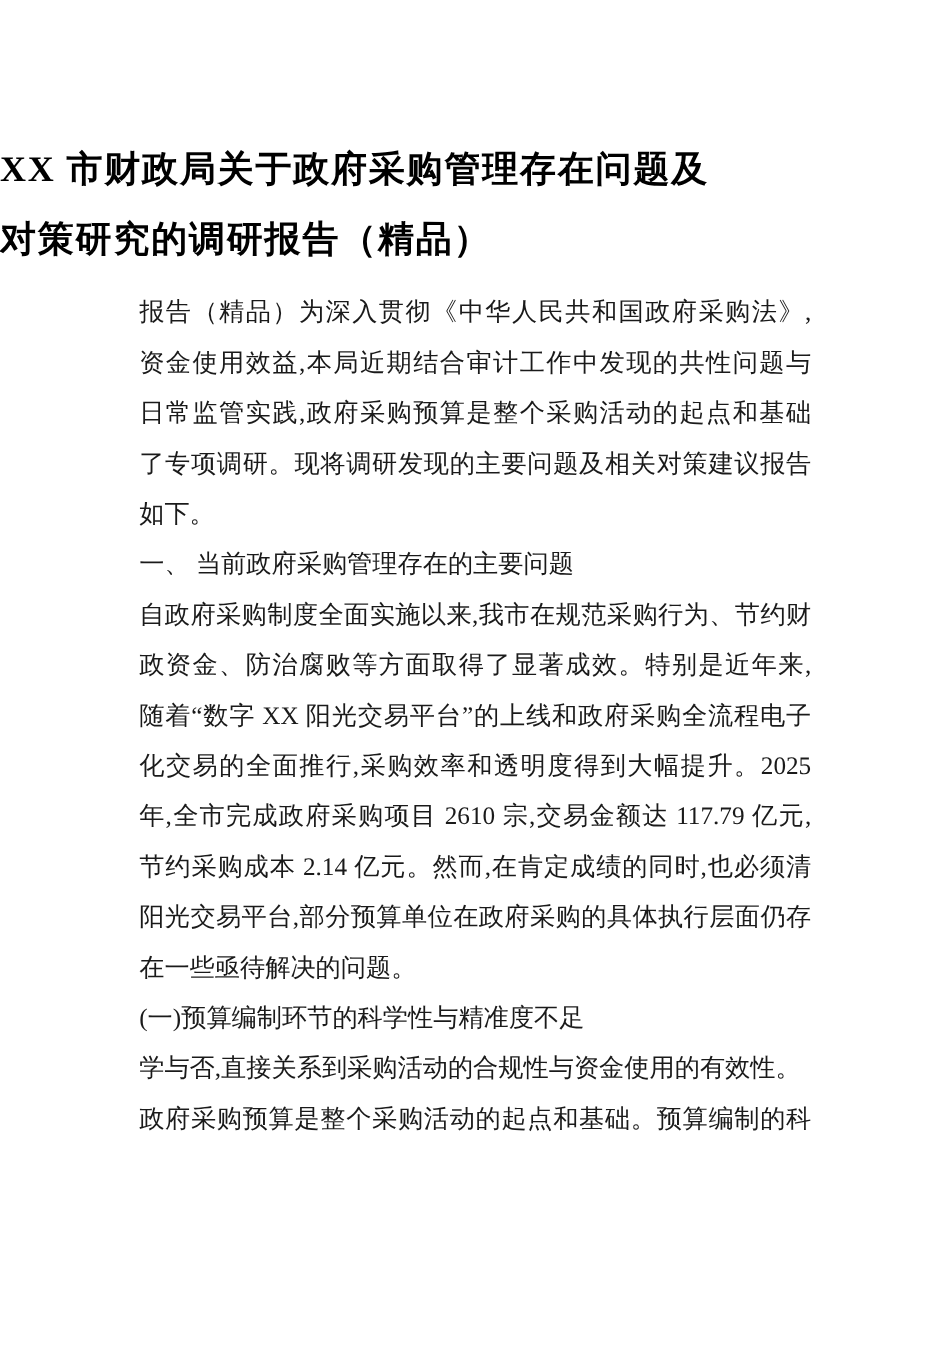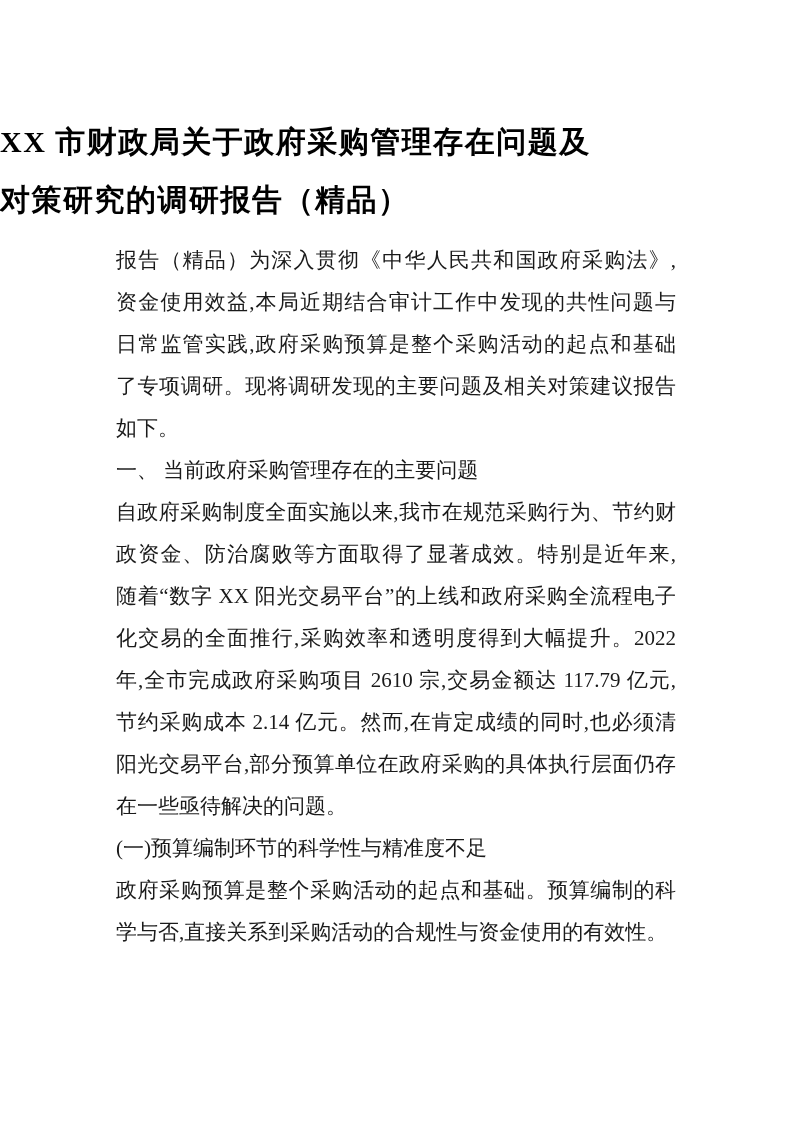--- a/index.html
+++ b/index.html
@@ -60,23 +60,23 @@
   <div class="doc-body">
     <div class="line">报告（精品）为深入贯彻《中华人民共和国政府采购法》,</div>
     <div class="line">资金使用效益,本局近期结合审计工作中发现的共性问题与</div>
     <div class="line">日常监管实践,政府采购预算是整个采购活动的起点和基础</div>
     <div class="line">了专项调研。现将调研发现的主要问题及相关对策建议报告</div>
     <div class="line plain">如下。</div>
     <div class="line plain">一、 当前政府采购管理存在的主要问题</div>
     <div class="line">自政府采购制度全面实施以来,我市在规范采购行为、节约财</div>
     <div class="line">政资金、防治腐败等方面取得了显著成效。特别是近年来,</div>
     <div class="line">随着“数字 XX 阳光交易平台”的上线和政府采购全流程电子</div>
-    <div class="line">化交易的全面推行,采购效率和透明度得到大幅提升。2022</div>
+    <div class="line">化交易的全面推行,采购效率和透明度得到大幅提升。2025</div>
     <div class="line">年,全市完成政府采购项目 2610 宗,交易金额达 117.79 亿元,</div>
     <div class="line">节约采购成本 2.14 亿元。然而,在肯定成绩的同时,也必须清</div>
     <div class="line">阳光交易平台,部分预算单位在政府采购的具体执行层面仍存</div>
     <div class="line plain">在一些亟待解决的问题。</div>
     <div class="line plain">(一)预算编制环节的科学性与精准度不足</div>
+    <div class="line plain">学与否,直接关系到采购活动的合规性与资金使用的有效性。</div>
     <div class="line">政府采购预算是整个采购活动的起点和基础。预算编制的科</div>
-    <div class="line plain">学与否,直接关系到采购活动的合规性与资金使用的有效性。</div>
   </div>
 
 </div>
 
 </body></html>

